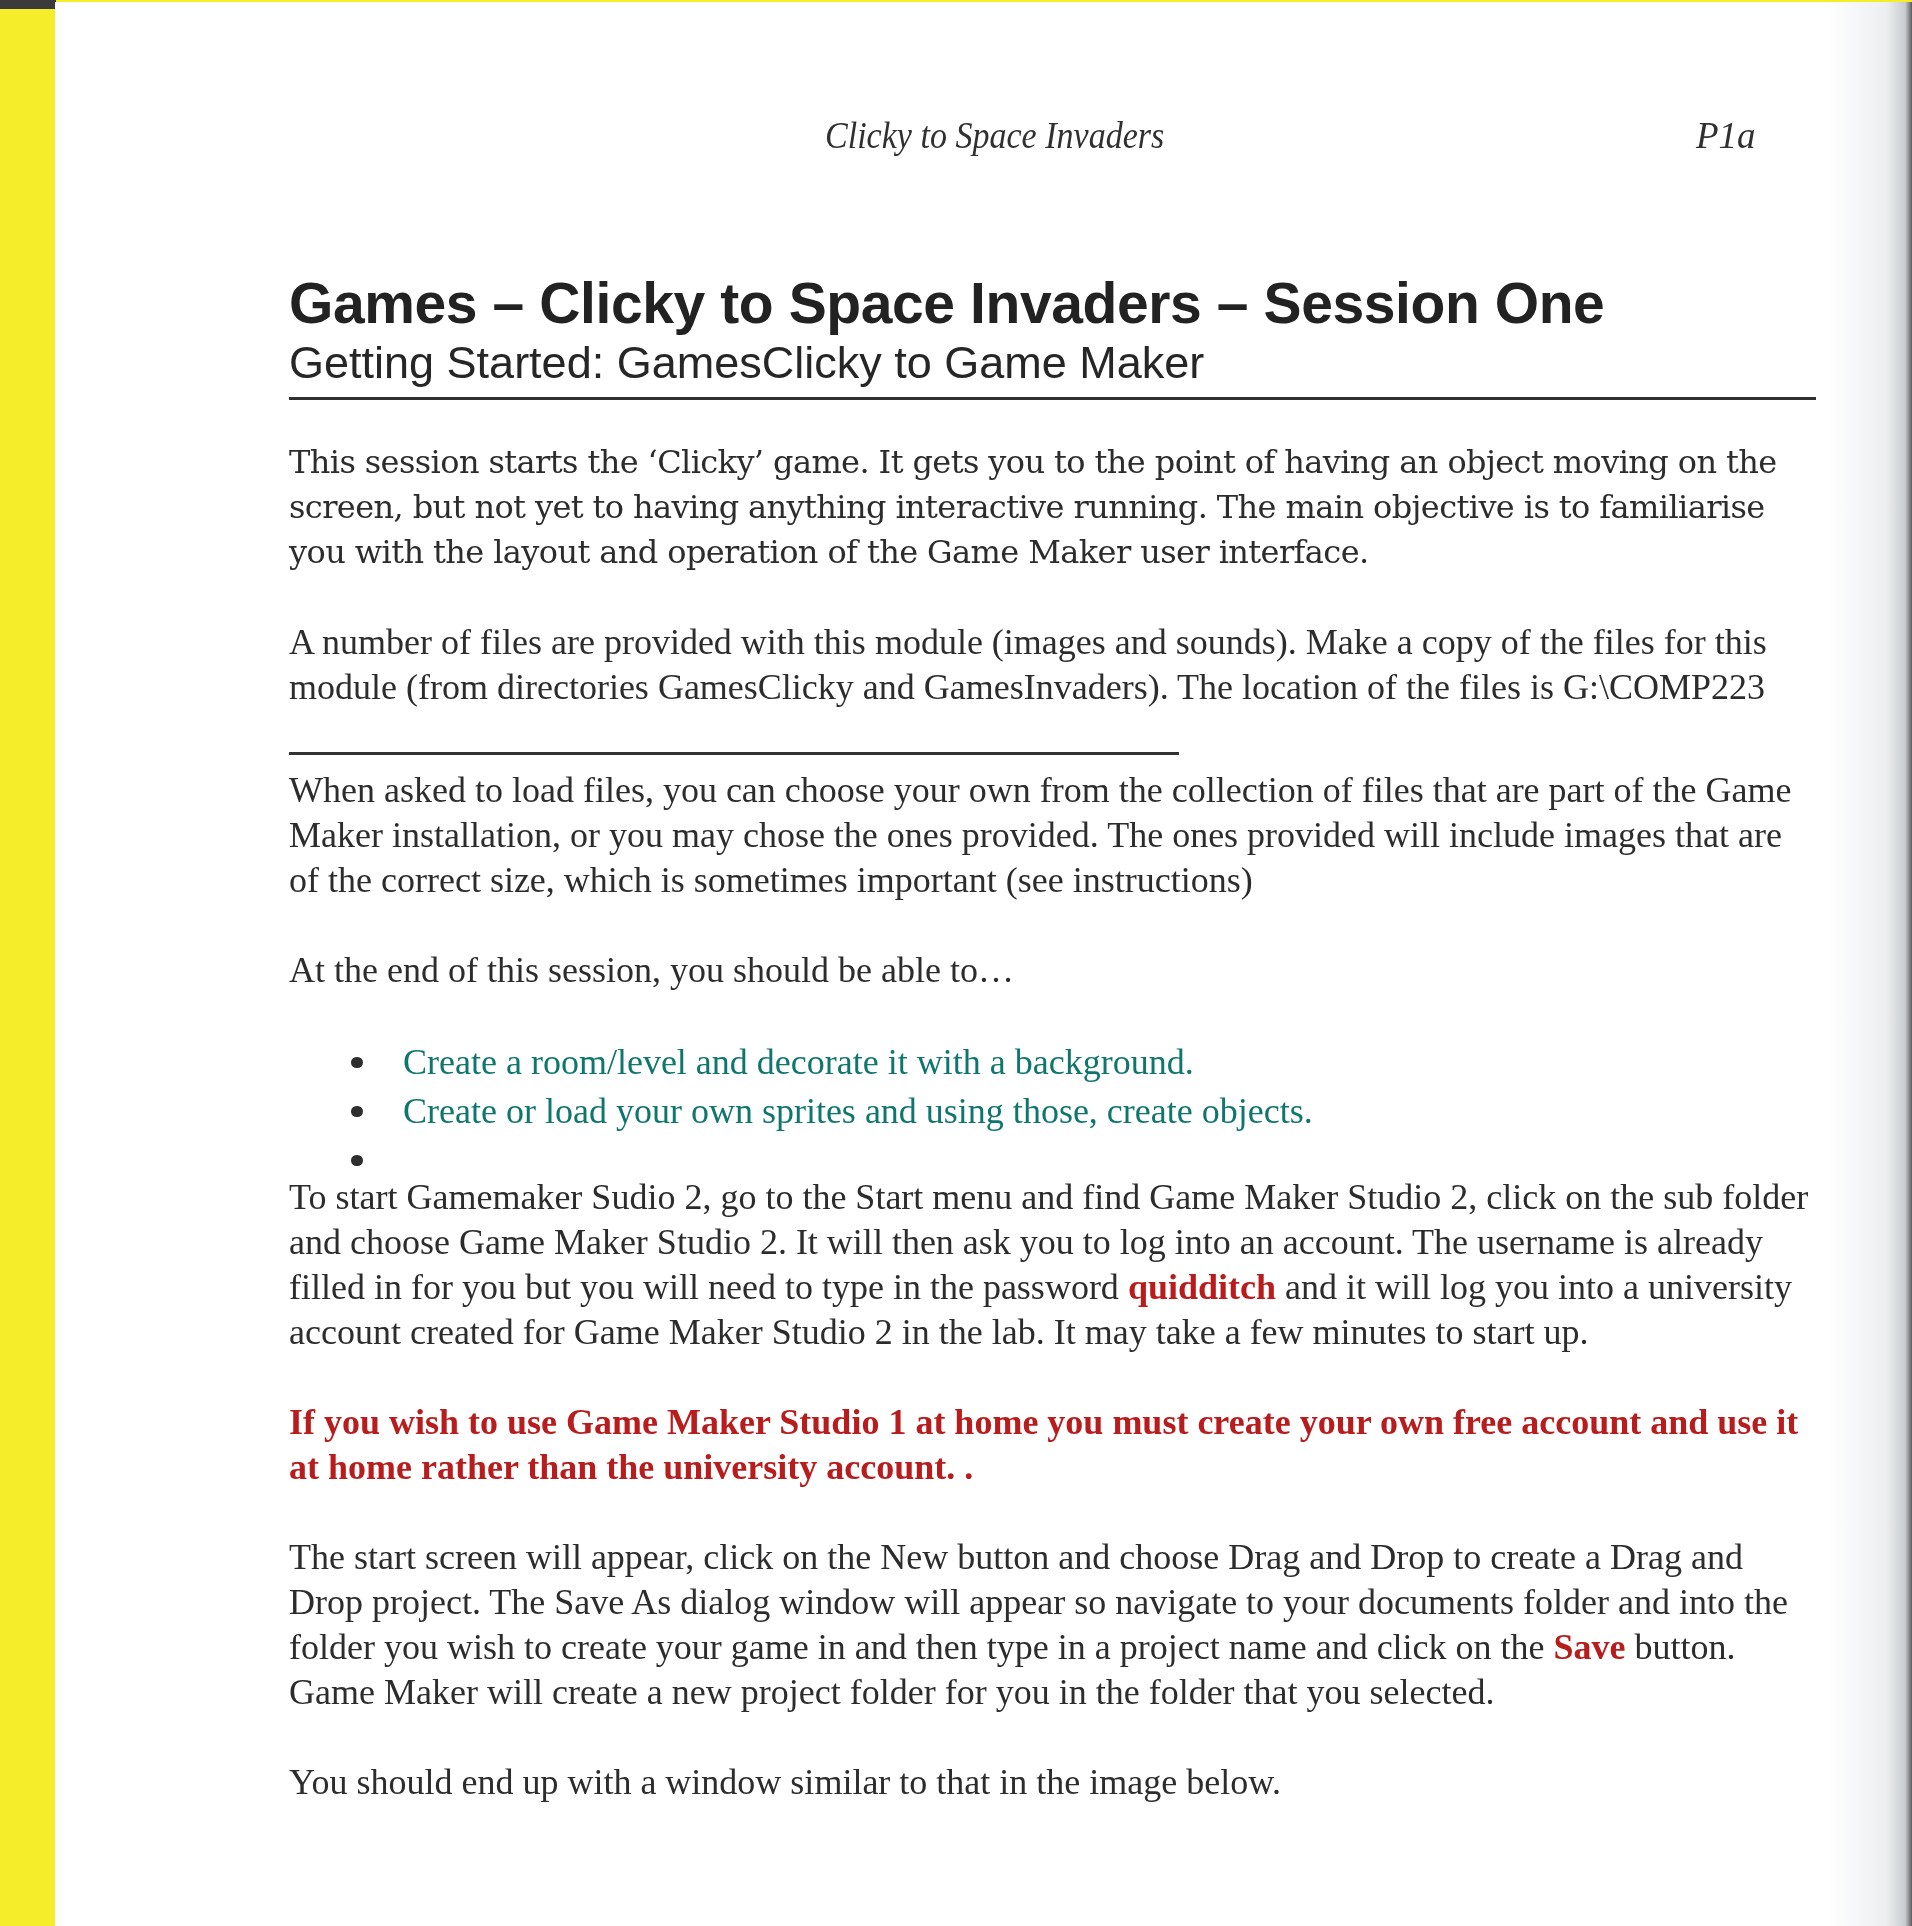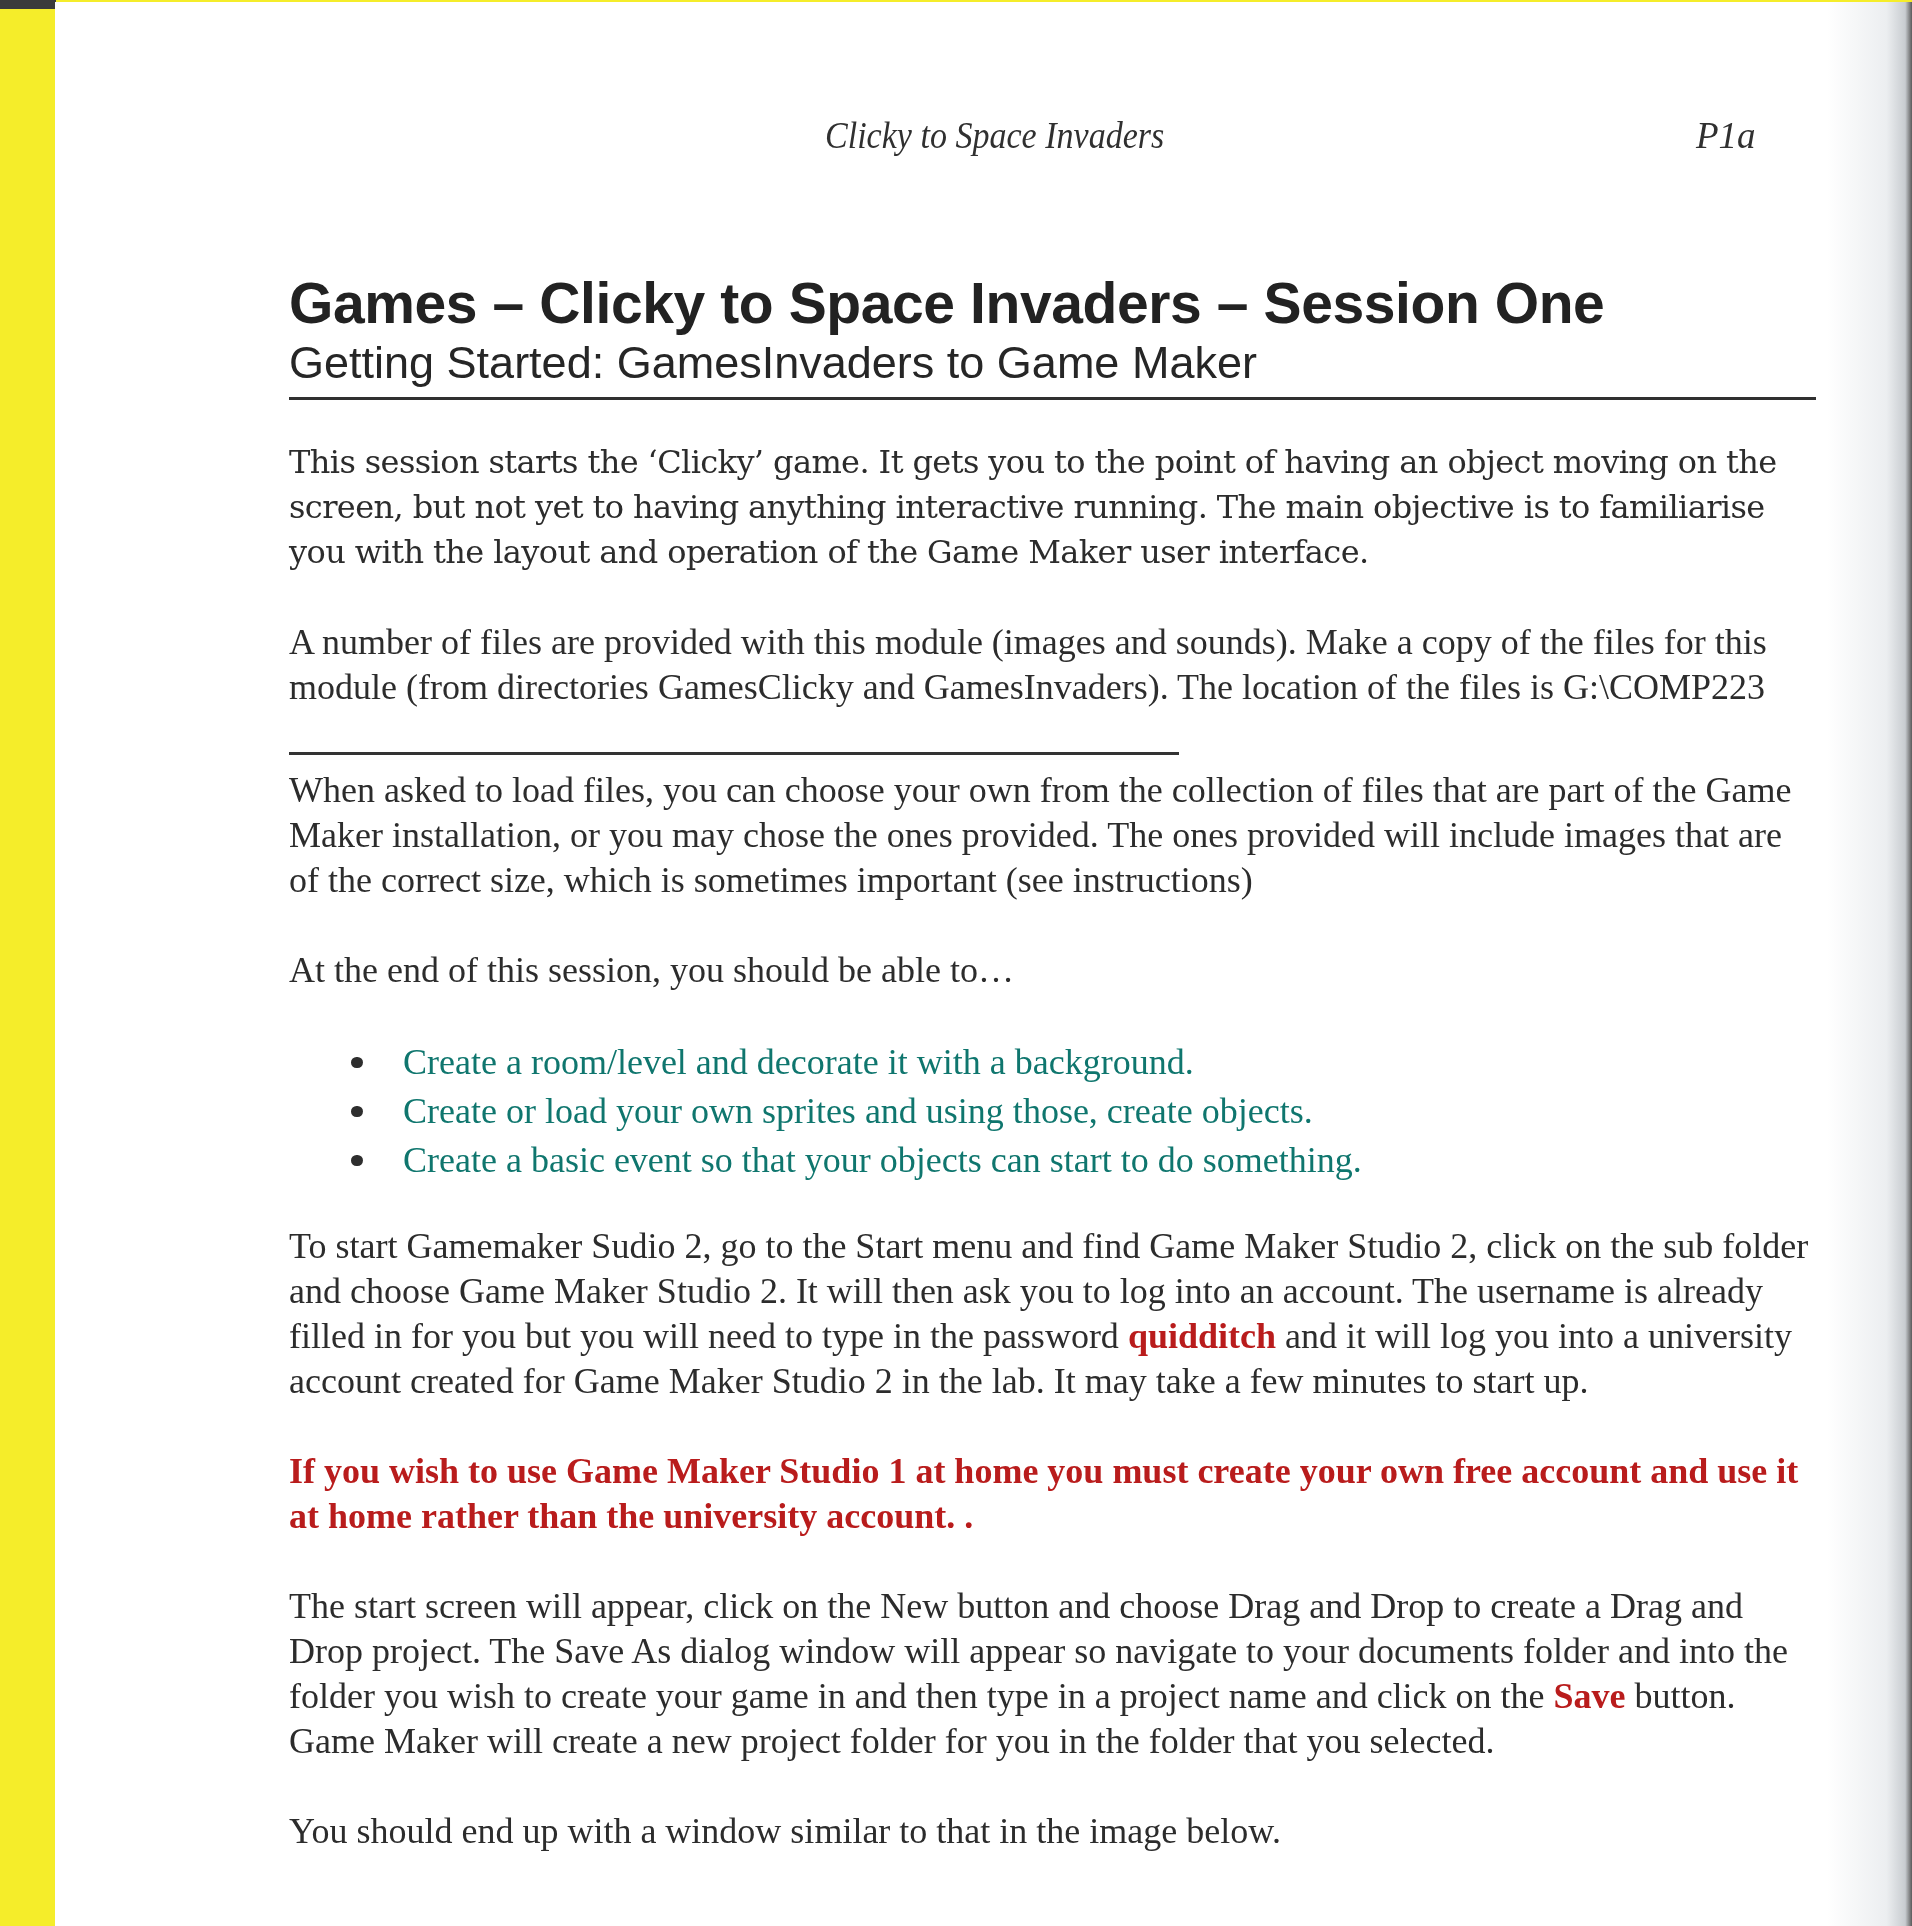--- a/index.html
+++ b/index.html
@@ -80,21 +80,21 @@
 <div class="paper">
   <div class="paper-shadow"></div>
 
   <div class="header">
     <span class="header-title">Clicky to Space Invaders</span>
     <span class="header-code">P1a</span>
   </div>
 
   <div class="content">
     <h1 class="title">Games – Clicky to Space Invaders – Session One</h1>
-    <h2 class="subtitle">Getting Started:  GamesInvaders to Game Maker</h2>
+    <h2 class="subtitle">Getting Started:  GamesClicky to Game Maker</h2>
     <div class="title-rule"></div>
 
     <p class="body p1">This session starts the ‘Clicky’ game.  It gets you to the point of having an object moving on the screen, but not yet to having anything interactive running. The main objective is to familiarise you with the layout and operation of the Game Maker user interface.</p>
     <div class="gap"></div>
 
     <p class="body">A number of files are provided with this module (images and sounds).  Make a copy of the files for this module (from directories GamesClicky and GamesInvaders).  The location of the files is G:\COMP223</p>
 
     <div class="short-rule"></div>
 
     <p class="body">When asked to load files, you can choose your own from the collection of files that are part of the Game Maker installation, or you may chose the ones provided.  The ones provided will include images that are of the correct size, which is sometimes important (see instructions)</p>
@@ -106,21 +106,20 @@
       <li>
         <span class="bullet-dot"></span>
         <span>Create a room/level and decorate it with a background.</span>
       </li>
       <li>
         <span class="bullet-dot"></span>
         <span>Create or load your own sprites and using those, create objects.</span>
       </li>
       <li>
         <span class="bullet-dot"></span>
-        <span>Create a basic event so that your objects can start to do something.</span>
       </li>
     </ul>
     <div class="gap" style="height:39px"></div>
 
     <p class="body"><span>To start Gamemaker Sudio 2, go to the Start menu and find Game Maker Studio 2, click on the sub folder and choose Game Maker Studio 2.  It will then ask you to log into an account. The username is already filled in for you but you will need to type in the password </span><b>quidditch</b><span> and it will log you into a university account created for Game Maker Studio 2 in the lab.  It may take a few minutes to start up.</span></p>
     <div class="gap"></div>
 
     <p class="body"><b>If you wish to use Game Maker Studio 1 at home you must create your own free account and use it at home rather than the university account.  .</b></p>
     <div class="gap"></div>
 

